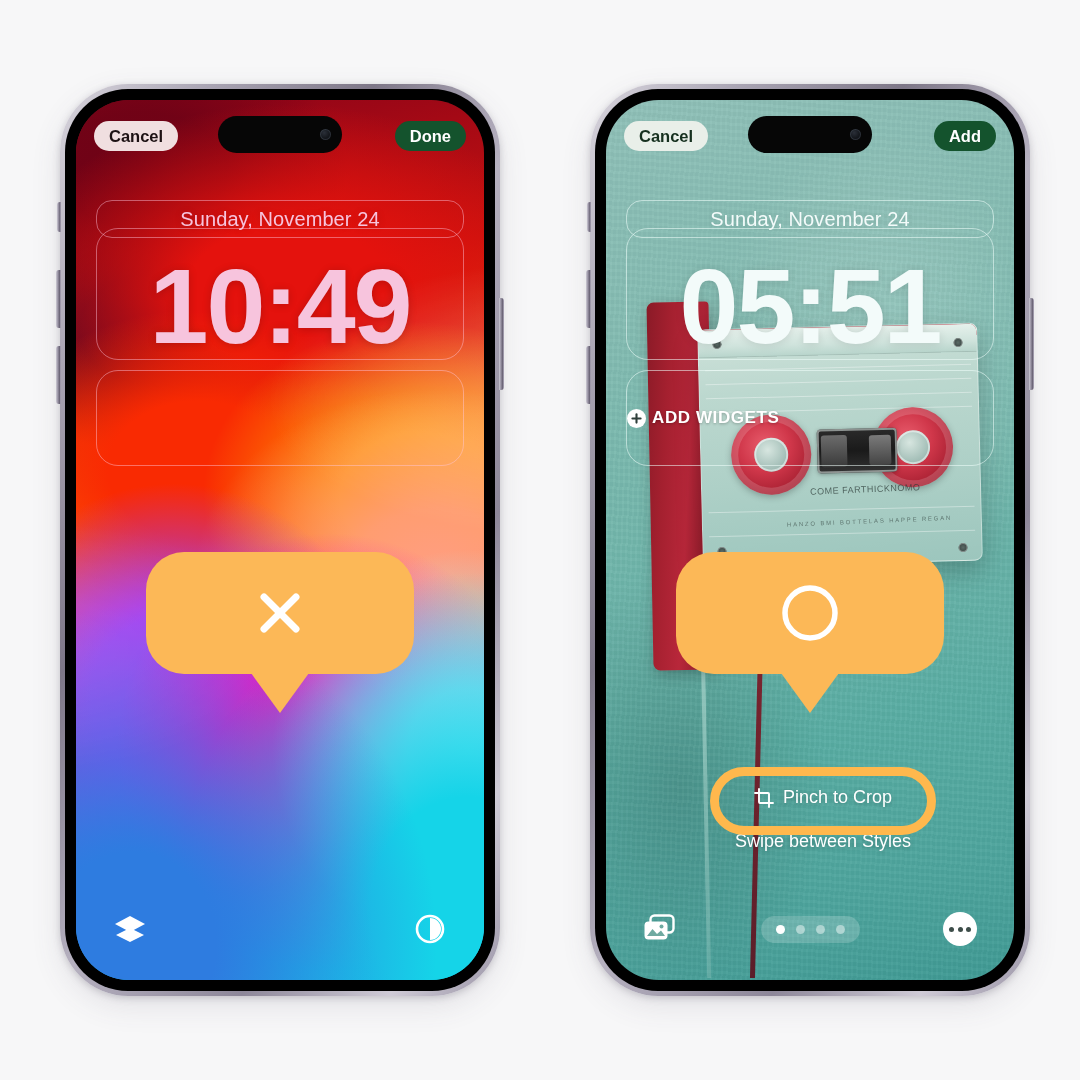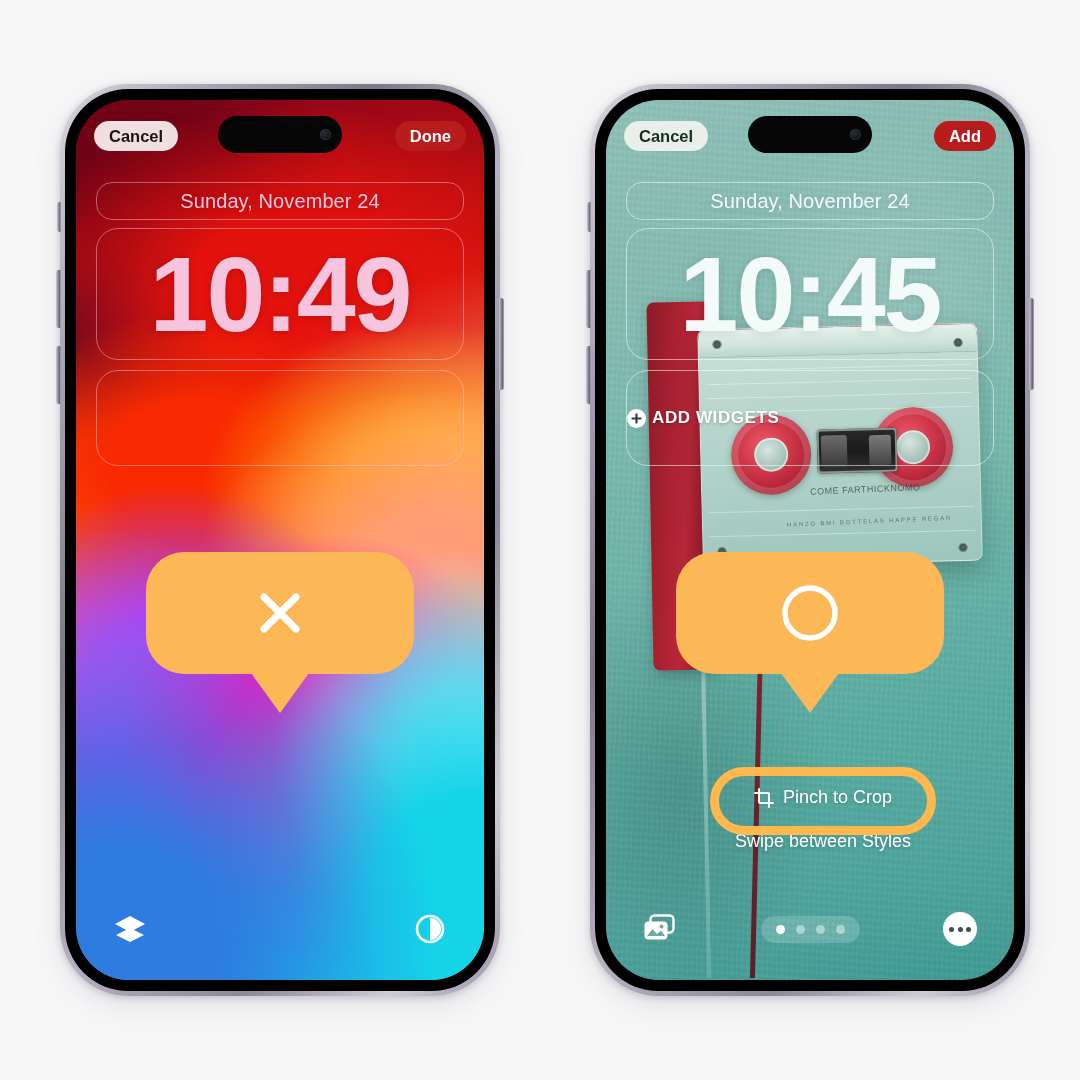--- a/index.html
+++ b/index.html
@@ -253,45 +253,45 @@
     border-radius: 18px;
     padding: 7px 15px;
     font-size: 16.5px;
     font-weight: bold;
     font-family: "Liberation Sans", sans-serif;
     cursor: pointer;
     line-height: 1;
   }
   .pill-cancel-l { background: #f0dfe0; color: #1d1214; }
   .pill-cancel-r { background: #e9efe9; color: #16301f; }
-  .pill-primary  { background: #b91c1c; color: #ffffff; }
+  .pill-primary  { background: #14532d; color: #ffffff; }
 
   
   .lockcontent {
     position: absolute; left: 0; right: 0; top: 0; bottom: 0;
     z-index: 8;
   }
   .field-outline {
     position: absolute;
     border-radius: 16px;
     border: 1.4px solid rgba(255,255,255,0.42);
     box-sizing: border-box;
   }
   .date-field {
-    left: 20px; right: 20px; top: 82px; height: 38px;
+    left: 20px; right: 20px; top: 100px; height: 38px;
     display: flex; align-items: center; justify-content: center;
   }
   .date-text {
     font-size: 20px;
     font-family: "Liberation Sans", sans-serif;
     letter-spacing: .1px;
   }
   .clock-field {
     left: 20px; right: 20px; top: 128px; height: 132px;
-    display: flex; align-items: center; justify-content: center;
+    display: flex; align-items: flex-end; justify-content: center;
     border-radius: 22px;
   }
   .clock-text {
     font-size: 106px;
     font-weight: bold;
     letter-spacing: -2px;
     line-height: 1;
     font-family: "Liberation Sans", sans-serif;
   }
   .widget-field {
@@ -516,21 +516,21 @@
         <div class="topbar">
           <button class="pill pill-cancel-r">Cancel</button>
           <button class="pill pill-primary">Add</button>
         </div>
 
         <div class="lockcontent">
           <div class="field-outline date-field outline-white">
             <span class="date-text tint-white">Sunday, November 24</span>
           </div>
           <div class="field-outline clock-field outline-white">
-            <span class="clock-text tint-white">10:45</span>
+            <span class="clock-text tint-white">05:51</span>
           </div>
           <div class="field-outline widget-field outline-white">
             <span class="addwidgets">
               <span class="plus-circle">
                 <svg width="13" height="13" viewBox="0 0 13 13">
                   <line x1="6.5" y1="2.4" x2="6.5" y2="10.6" stroke="#2f3f3b" stroke-width="2.1" stroke-linecap="round"></line>
                   <line x1="2.4" y1="6.5" x2="10.6" y2="6.5" stroke="#2f3f3b" stroke-width="2.1" stroke-linecap="round"></line>
                 </svg>
               </span>
               <span>ADD WIDGETS</span>

